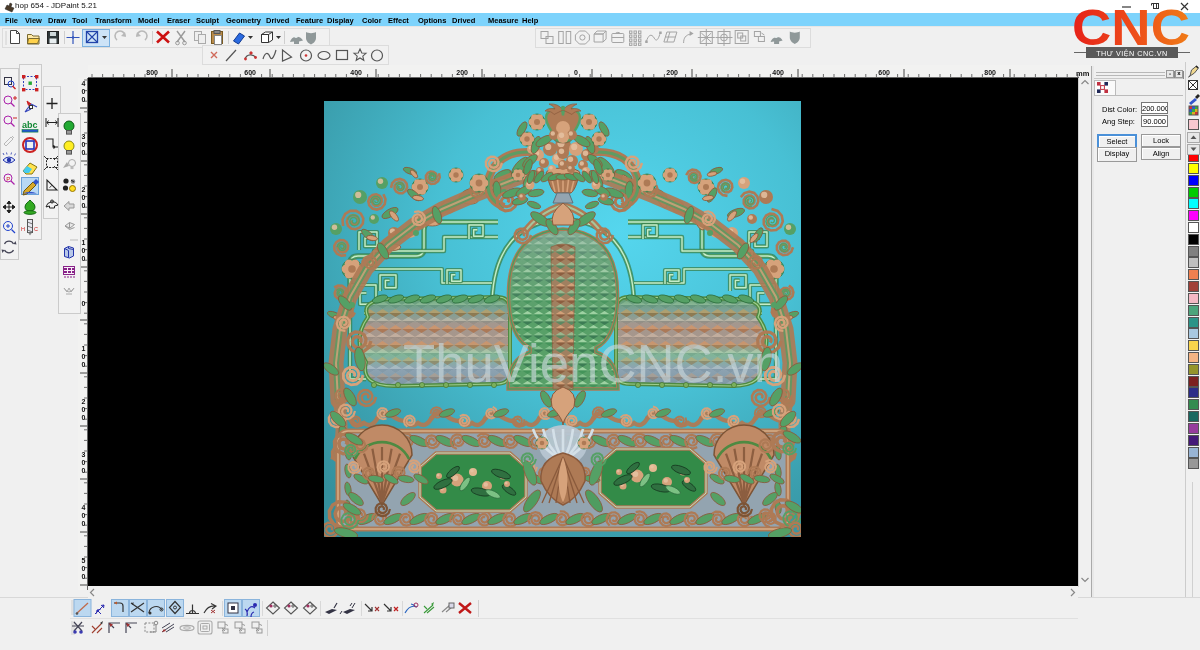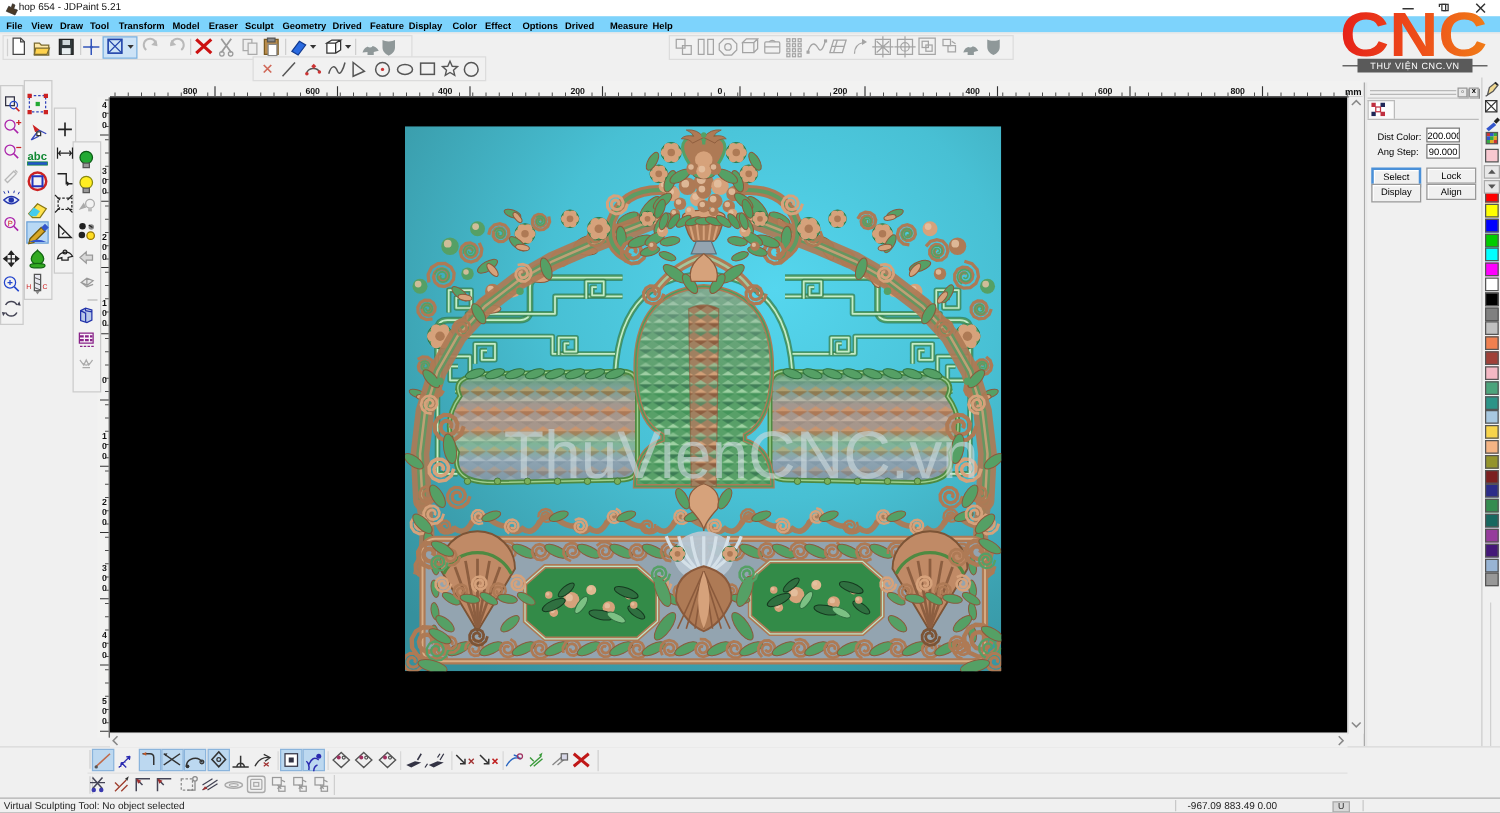--- a/index.html
+++ b/index.html
@@ -1312,20 +1312,13 @@
             <stop offset="0.55" stop-color="#ee4f1a"></stop>
             <stop offset="1" stop-color="#f07c17"></stop>
           </linearGradient>
         </defs>
         <text x="1072" y="45" font-family="Liberation Sans" font-weight="bold" font-size="50" textLength="118" lengthAdjust="spacingAndGlyphs" fill="url(#lgrad)">CNC</text>
         <path d="M1074,52.5 h116" stroke="#666" stroke-width="1.2"></path>
         <rect x="1086" y="47" width="92" height="11" fill="#5a5a5a"></rect>
         <text x="1132" y="55.5" font-family="Liberation Sans" font-size="7.2" fill="#fff" text-anchor="middle" letter-spacing="0.5">THƯ VIỆN CNC.VN</text>
       </g>
   </svg>
-  <div class="abs" id="statusbar">
-      <span style="position:absolute;left:3px;top:1px">Virtual Sculpting Tool: No object selected</span>
-  <span style="position:absolute;left:950px;top:1px">-967.09 883.49 0.00</span>
-      <span style="position:absolute;left:1066px;top:1.5px;width:14px;height:9px;background:#d8d8d8;border:1px solid #aaa;font-size:7px;text-align:center;line-height:8px">U</span>
-      <span style="position:absolute;left:940px;top:1px;width:1px;height:9px;background:#c8c8c8"></span>
-      <span style="position:absolute;left:1090px;top:1px;width:1px;height:9px;background:#c8c8c8"></span>
-    </div>
 </div>
 
 </body></html>

